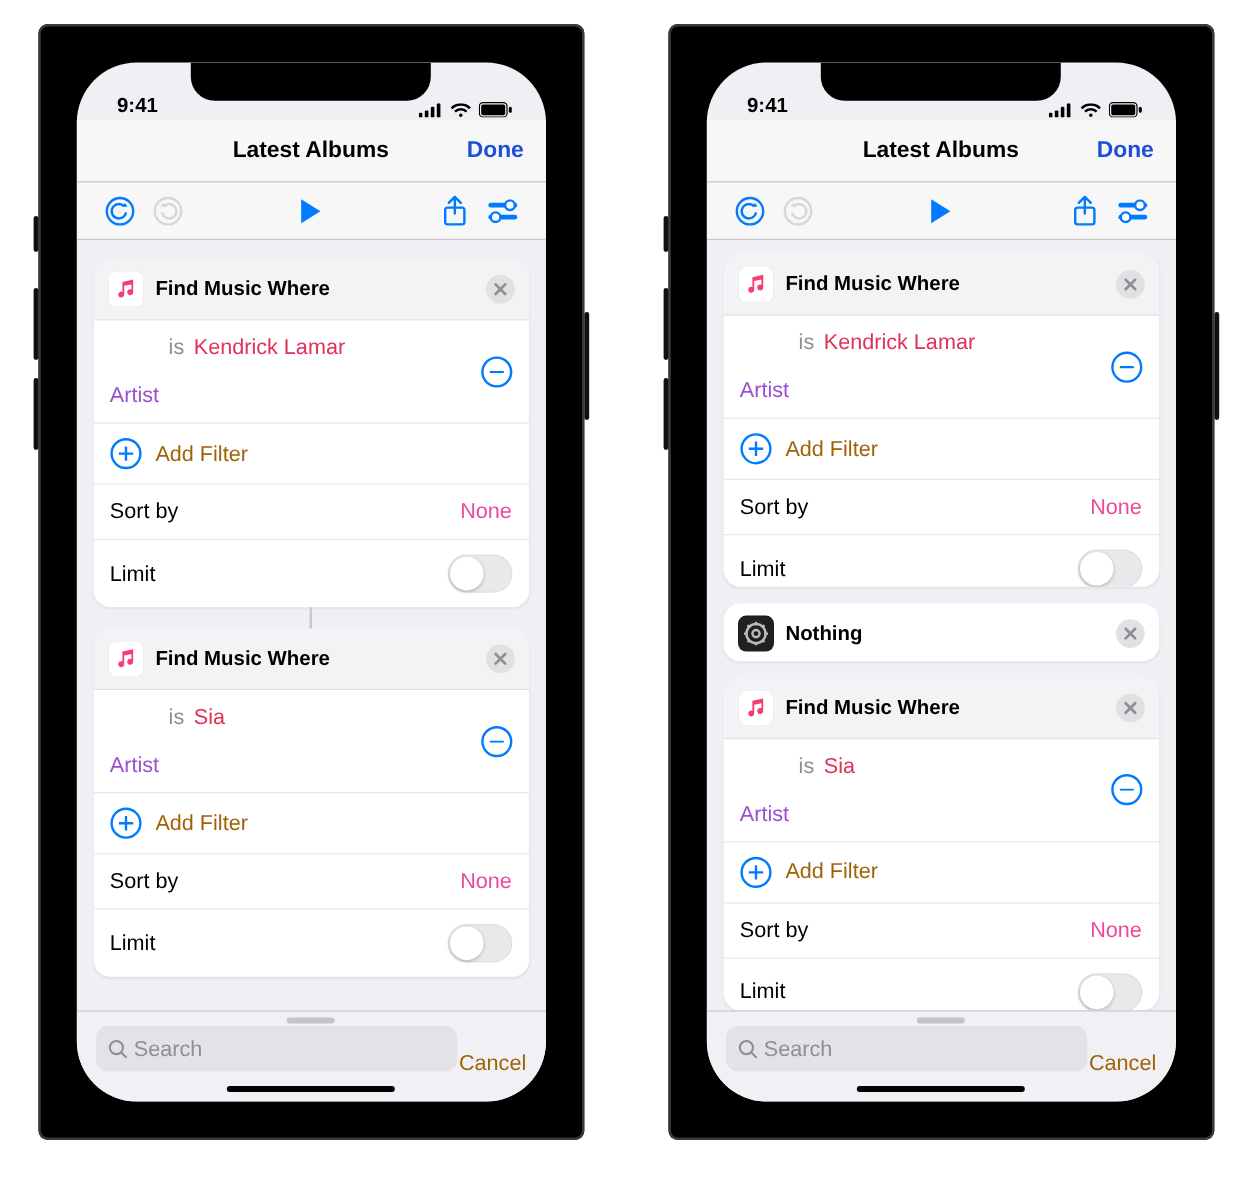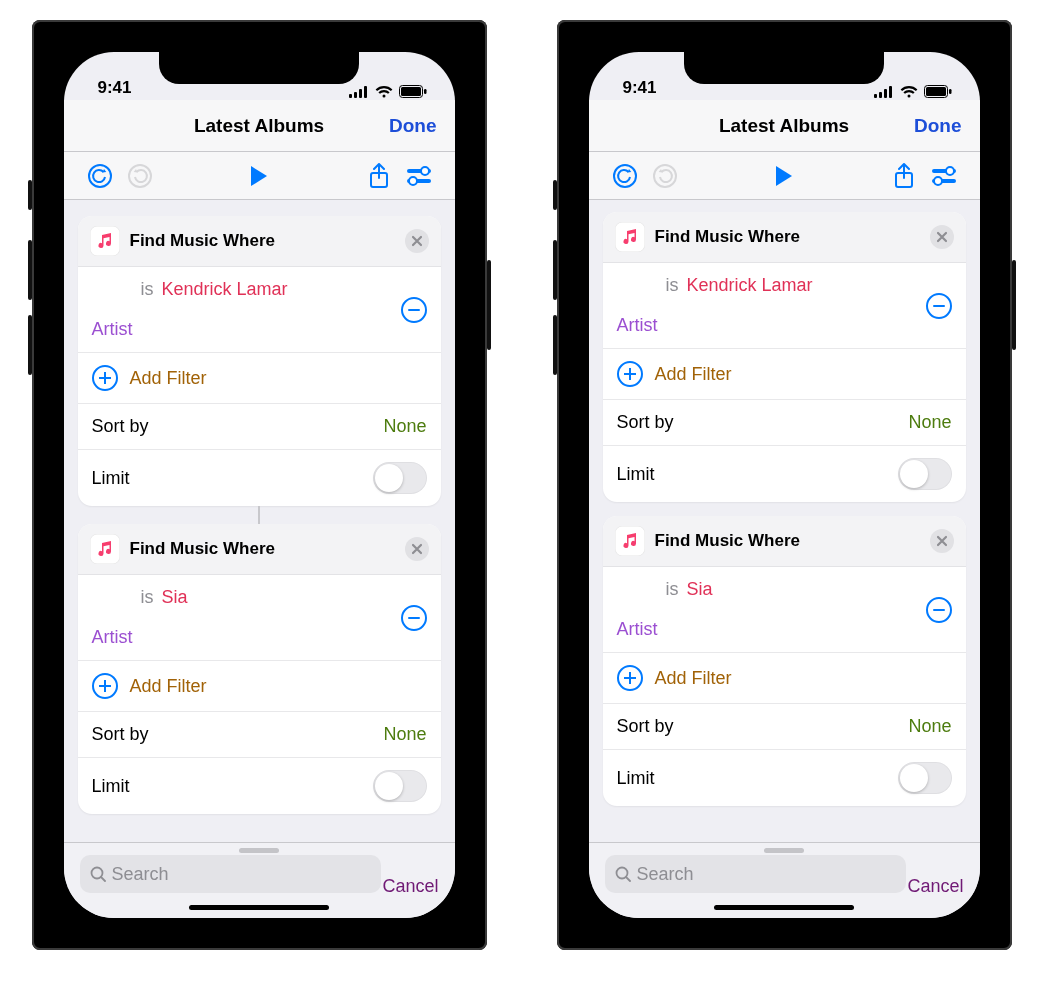--- a/index.html
+++ b/index.html
@@ -129,21 +129,21 @@
   .tok-field  { color:#9b4fd1;margin-top:40px; }
   .tok-op     { color:#8e8e93; }
   .tok-value  { color:#e03157; }
   .circle-btn {
     width:26px; height:26px; border-radius:13px;
     border:2px solid #007aff; display:flex; align-items:center; justify-content:center;
     color:#007aff;
   }
   .addfilter { color:#a16207; display:flex; align-items:center; gap:12px; }
   .addfilter .circle-btn { border-color:#007aff; }
-  .value-link { color:#4d7c0f; }
+  .value-link { color:#ec4899; }
 
   .switch {
     width:54px; height:32px; border-radius:16px; background:#e9e9ec;
     position:relative; box-shadow: inset 0 0 0 1px rgba(0,0,0,.04);
   }
   .switch::after{
     content:""; position:absolute; left:2px; top:2px; width:28px; height:28px;
     background:#fff; border-radius:50%; box-shadow:0 1px 3px rgba(0,0,0,.25);
   }
 
@@ -167,21 +167,21 @@
   }
   .grabber {
     position:absolute; top:5px; left:50%; transform:translateX(-50%);
     width:40px; height:5px; border-radius:3px; background:#c4c4c8;
   }
   .searchfield {
     flex:1; height:38px; background:#e3e3e7; border-radius:10px;
     display:flex; align-items:center; gap:6px; padding:0 10px;
     color:#8e8e93; font-size:18px;
   }
-  .cancel { color:#701a75; font-size:18px; align-self:center; }
+  .cancel { color:#a16207; font-size:18px; align-self:center; }
 
 </style>
 </head>
 <body>
 
 <div class="phone">
   <div class="side-btn btn-silence"></div>
     <div class="side-btn btn-volup"></div>
     <div class="side-btn btn-voldn"></div>
     <div class="side-btn btn-power"></div>
@@ -489,20 +489,39 @@
         <div class="row">
           <span class="grow">Sort by</span>
           <span class="value-link">None</span>
         </div>
         <div class="row">
           <span class="grow">Limit</span>
           <div class="switch"></div>
         </div>
       </div>
 
+      <div class="card nothing-card">
+        <div class="card-header">
+          <div class="appicon gear">
+            <svg width="20" height="20" viewBox="0 0 20 20">
+                <circle cx="10" cy="10" r="8" fill="none" stroke="#bbb" stroke-width="2"></circle>
+                <circle cx="10" cy="10" r="3" fill="none" stroke="#bbb" stroke-width="2"></circle>
+                <g stroke="#bbb" stroke-width="2">
+                  <path d="M10 0v3M10 17v3M0 10h3M17 10h3M3 3l2 2M15 15l2 2M17 3l-2 2M5 15l-2 2"></path>
+                </g>
+              </svg>
+          </div>
+          <div class="card-title">Nothing</div>
+          <div class="close-chip">
+              <svg width="12" height="12" viewBox="0 0 12 12">
+                <path d="M2 2l8 8M10 2l-8 8" stroke="#8e8e93" stroke-width="2.2" stroke-linecap="round"></path>
+              </svg>
+            </div>
+        </div>
+      </div>
 
       <div class="card">
         <div class="card-header">
           <div class="appicon">
               <svg width="18" height="18" viewBox="0 0 18 18">
                 <path d="M6 3l9-2v10.5a2.5 2.5 0 11-1.5-2.3V5L7.5 6.2v7.3A2.5 2.5 0 116 11.2V3z" fill="url(#g2c)"></path>
                 <defs>
                   <linearGradient id="g2c" x1="0" y1="0" x2="18" y2="18">
                     <stop offset="0" stop-color="#fa3d6a"></stop>
                     <stop offset="1" stop-color="#7d4fff"></stop>

